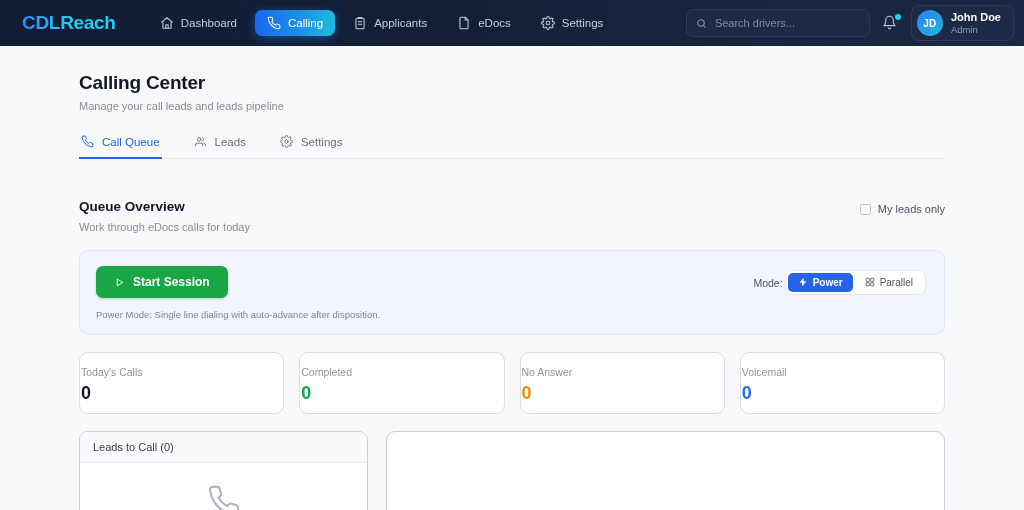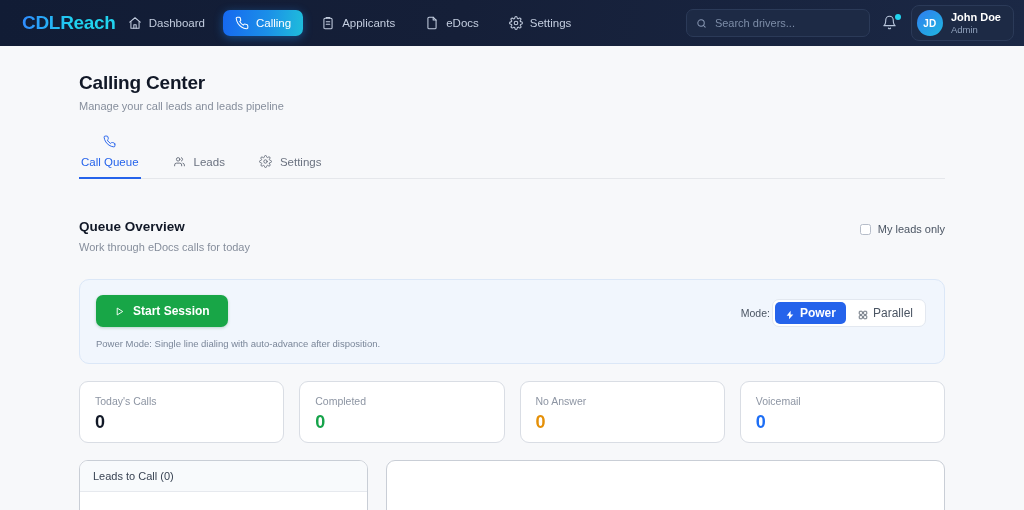--- a/index.html
+++ b/index.html
@@ -28,20 +28,21 @@
   }
 
   .brand {
     font-size: 19px;
     font-weight: bold;
     letter-spacing: -0.3px;
     background: linear-gradient(90deg, #2f8bff 0%, #1fd2ef 55%, #22d3ee 100%);
     -webkit-background-clip: text;
     background-clip: text;
     color: transparent;
+    margin-right: 32px;
     white-space: nowrap;
   }
 
   .nav-links {
     display: flex;
     align-items: center;
     gap: 6px;
   }
 
   .nav-item {
@@ -162,21 +163,21 @@
   .tab {
     display: flex;
     align-items: center;
     gap: 8px;
     font-size: 11.5px;
     color: #6b7280;
     padding: 0 2px 9px 2px;
     border-bottom: 2px solid transparent;
     margin-bottom: -1px;
   }
-  .tab.active { color: #2563eb; border-bottom-color: #2563eb; flex-direction: column; }
+  .tab.active { color: #2563eb; border-bottom-color: #2563eb; }
   .tab svg { width: 13px; height: 13px; display: block; flex: 0 0 13px; }
 
   
   .queue-head {
     display: flex;
     align-items: flex-start;
     justify-content: space-between;
     margin-top: 40px;
     width: 866px;
   }
@@ -193,21 +194,21 @@
   }
   .cbox {
     width: 11px; height: 11px;
     border: 1px solid #b6bdc9;
     border-radius: 2.5px;
     background: #fff;
   }
 
   
   .session-panel {
-    margin-top: 26px;
+    margin-top: 17px;
     width: 866px;
     background: #f1f6fd;
     border: 1px solid #dbe7f7;
     border-radius: 10px;
     padding: 15px 18px 14px 16px;
     display: flex;
     align-items: flex-start;
     justify-content: space-between;
   }
 
@@ -243,44 +244,44 @@
   .mode-toggle {
     display: flex;
     background: #ffffff;
     border: 1px solid #e3e8f0;
     border-radius: 7px;
     padding: 2px;
     gap: 2px;
   }
   .mode-opt {
     display: flex;
-    align-items: flex-end;
+    align-items: flex-start;
     gap: 5px;
-    font-size: 12px;
+    font-size: 10px;
     color: #4b5563;
     padding: 4px 10px;
     border-radius: 5px;
     white-space: nowrap;
   }
   .mode-opt.active { background: #2563eb; color: #fff; font-weight: bold; }
   .mode-opt svg { width: 10px; height: 10px; display:block; flex:0 0 10px; }
 
   
   .stats {
     display: flex;
     gap: 15px;
     margin-top: 17px;
     width: 866px;
   }
   .stat-card {
     flex: 1;
     background: #fff;
     border: 1px solid #d9dde4;
     border-radius: 9px;
-    padding: 13px 15px 15px 15px;
+    padding: 13px 15px 15px 1px;
     height: 62px;
   }
   .stat-label { font-size: 10.5px; color: #8d95a3; }
   .stat-value { font-size: 18px; font-weight: bold; margin-top: 5px; line-height: 20px; }
 
   
   .bottom {
     display: flex;
     gap: 18px;
     margin-top: 17px;

